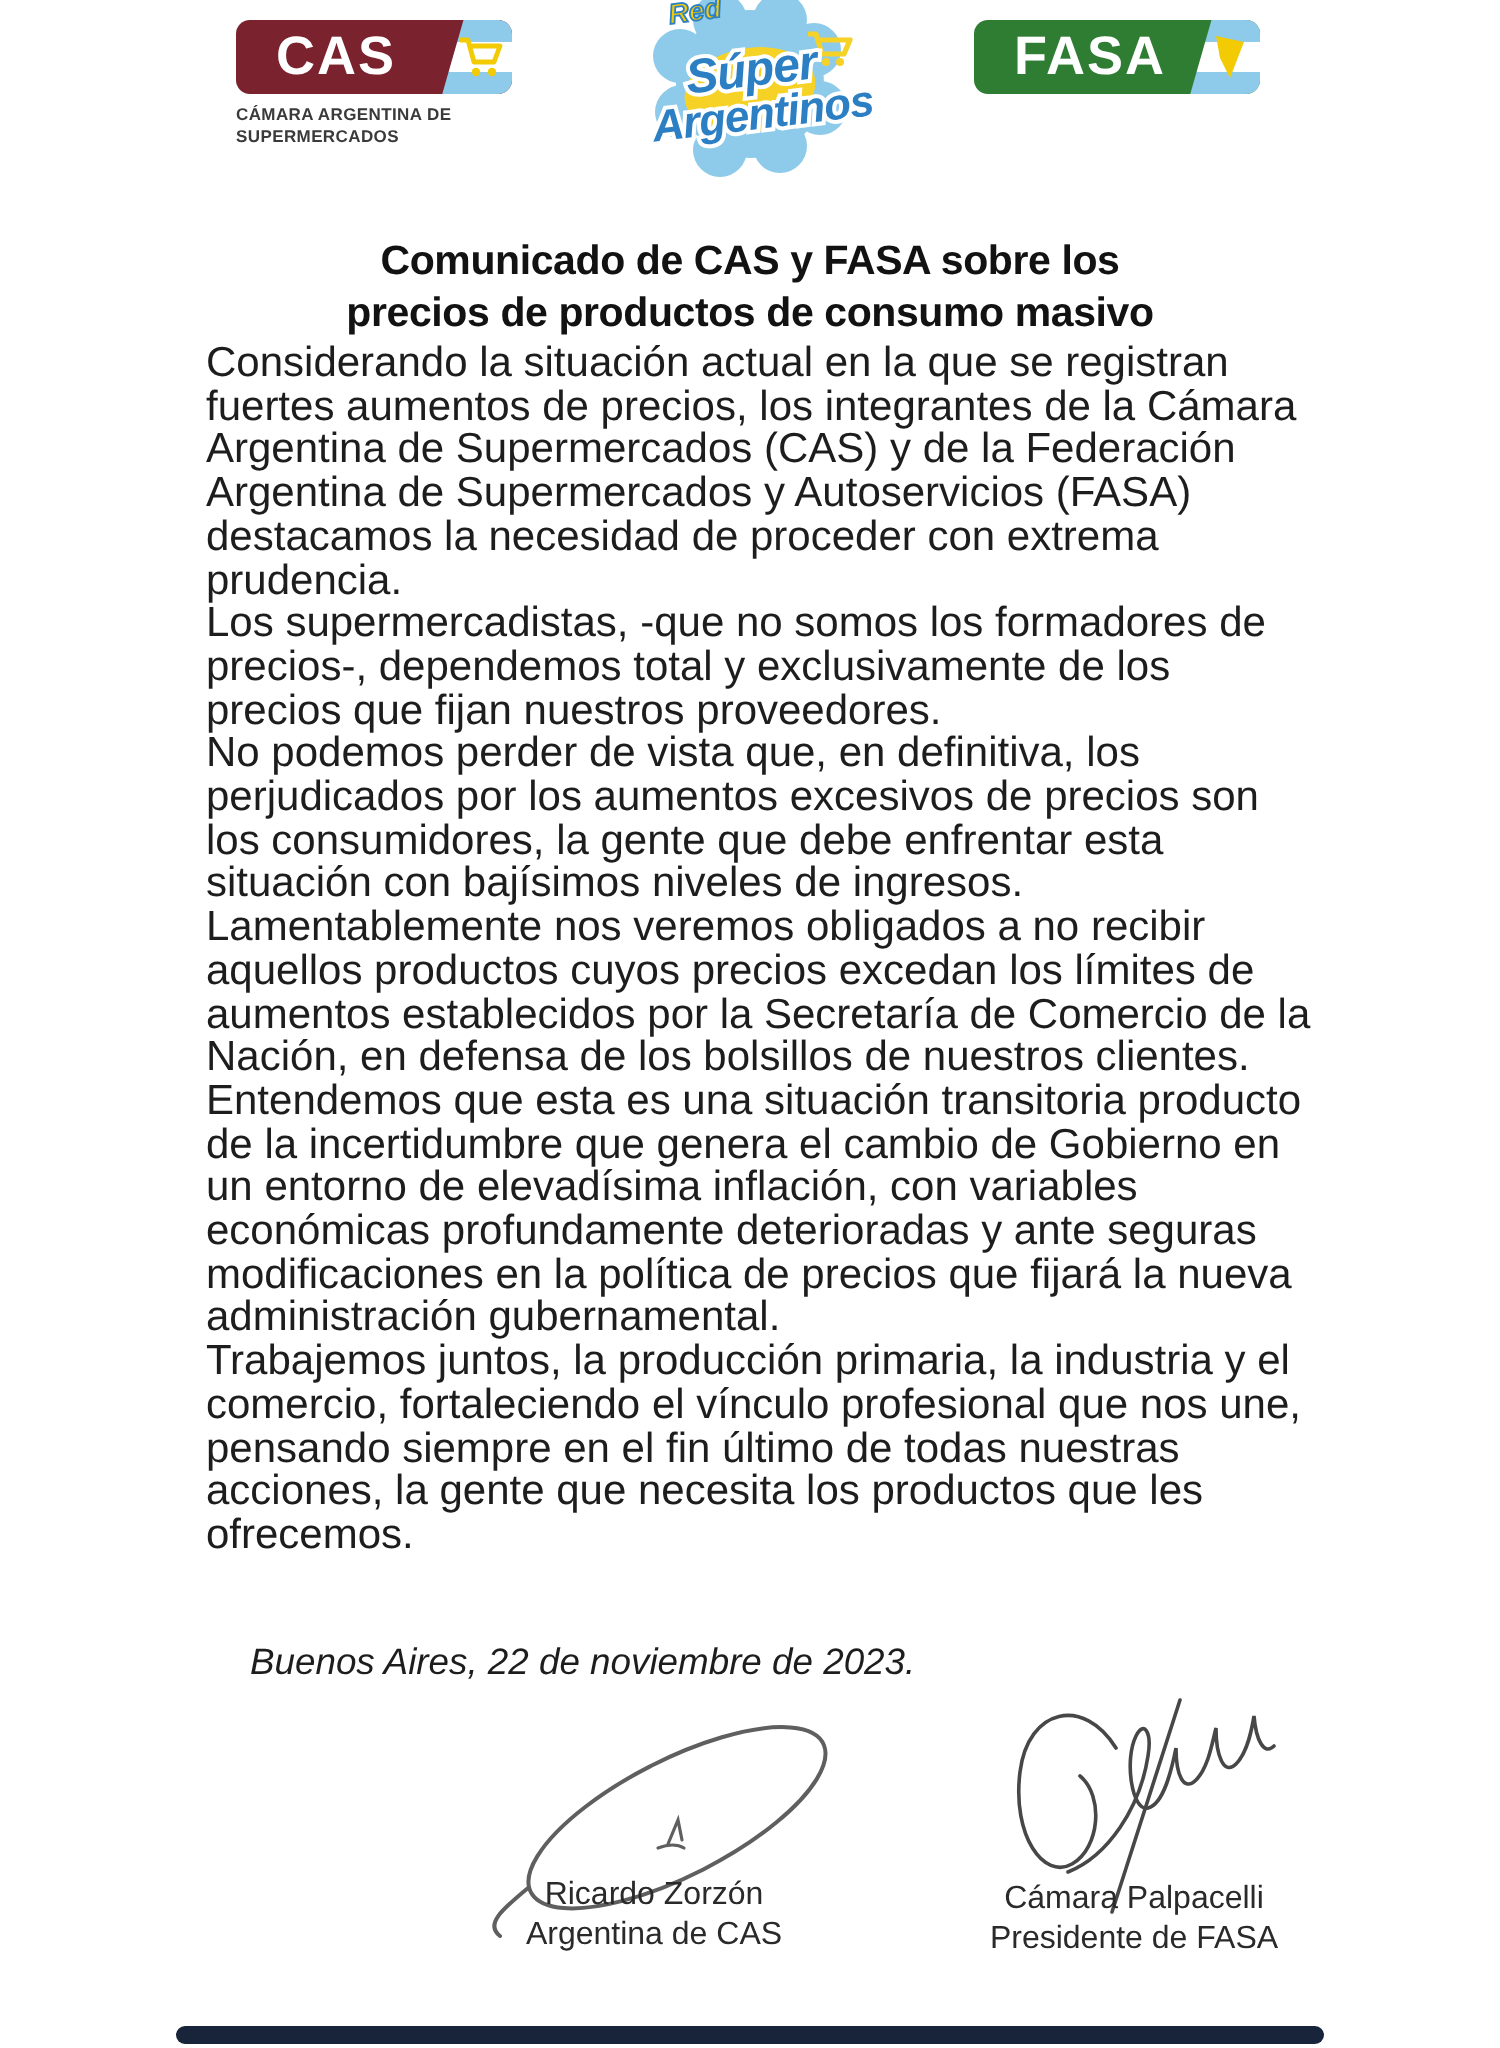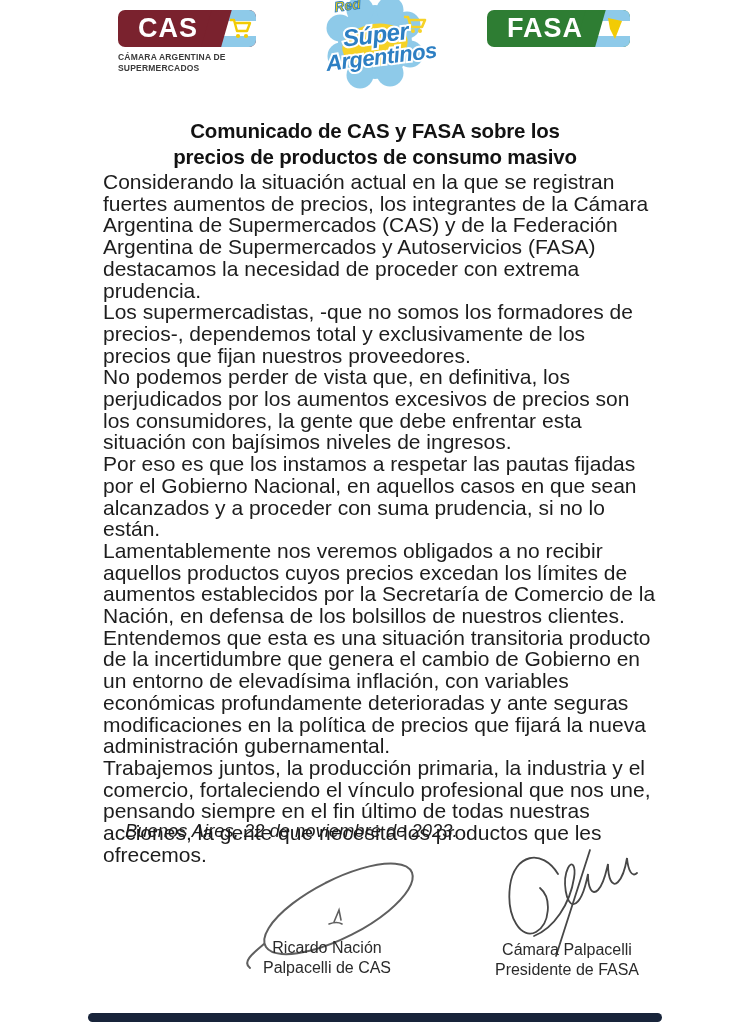--- a/index.html
+++ b/index.html
@@ -164,39 +164,38 @@
 
   <div id="title">
     <div>Comunicado de CAS y FASA sobre los</div>
     <div>precios de productos de consumo masivo</div>
   </div>
 
   <div id="body-text">
       <p>Considerando la situación actual en la que se registran fuertes aumentos de precios, los integrantes de la Cámara Argentina de Supermercados (CAS) y de la Federación Argentina de Supermercados y Autoservicios (FASA) destacamos la necesidad de proceder con extrema prudencia.</p>
       <p>Los supermercadistas, -que no somos los formadores de precios-, dependemos total y exclusivamente de los precios que fijan nuestros proveedores.</p>
       <p>No podemos perder de vista que, en definitiva, los perjudicados por los aumentos excesivos de precios son los consumidores, la gente que debe enfrentar esta situación con bajísimos niveles de ingresos.</p>
-      <p>Por eso es que los instamos a respetar las pautas fijadas por el Gobierno Nacional, en aquellos casos en que sean alcanzados y a proceder con suma prudencia, si no lo están.</p>
       <p>Lamentablemente nos veremos obligados a no recibir aquellos productos cuyos precios excedan los límites de aumentos establecidos por la Secretaría de Comercio de la Nación, en defensa de los bolsillos de nuestros clientes.</p>
       <p>Entendemos que esta es una situación transitoria producto de la incertidumbre que genera el cambio de Gobierno en un entorno de elevadísima inflación, con variables económicas profundamente deterioradas y ante seguras modificaciones en la política de precios que fijará la nueva administración gubernamental.</p>
       <p>Trabajemos juntos, la producción primaria, la industria y el comercio, fortaleciendo el vínculo profesional que nos une, pensando siempre en el fin último de todas nuestras acciones, la gente que necesita los productos que les ofrecemos.</p>
     </div>
 
   <div id="dateline">Buenos Aires, 22 de noviembre de 2023.</div>
 
   <svg class="sig-svg" id="sig-left-svg" width="200" height="112" viewBox="0 0 200 112">
     <g class="sig-stroke">
       <path transform="rotate(-27 100 50)" d="M 100 22 a 82 29 0 1 0 0.1 0"></path>
       <path d="M 26 86 C 14 96, 4 104, 12 110"></path>
       <path d="M 96 64 l 5 -12 l 2 10" stroke-width="1.6"></path>
       <path d="M 91 66 q 8 -3 13 0" stroke-width="1.6"></path>
     </g>
   </svg>
   <div class="sig-text" id="sig-left-text">
-    <div>Ricardo Nación</div>
-    <div>Palpacelli de CAS</div>
+    <div>Ricardo Zorzón</div>
+    <div>Argentina de CAS</div>
   </div>
 
   <svg class="sig-svg" id="sig-right-svg" width="150" height="112" viewBox="0 0 150 112">
     <g class="sig-stroke2">
       <path d="M 60 28 C 44 2, 16 8, 12 40 C 8 72, 24 94, 38 86 C 52 78, 54 52, 42 42"></path>
       <path d="M 36 90 C 56 82, 72 58, 76 32 C 78 20, 74 14, 70 22 C 64 34, 68 60, 76 58 C 84 56, 88 38, 90 28 C 90 42, 94 50, 100 44 C 106 38, 108 26, 110 18 C 110 32, 114 42, 120 36 C 126 30, 128 18, 129 12 C 130 24, 134 32, 139 27"></path>
       <path d="M 92 4 L 58 110"></path>
     </g>
   </svg>
   <div class="sig-text" id="sig-right-text">

